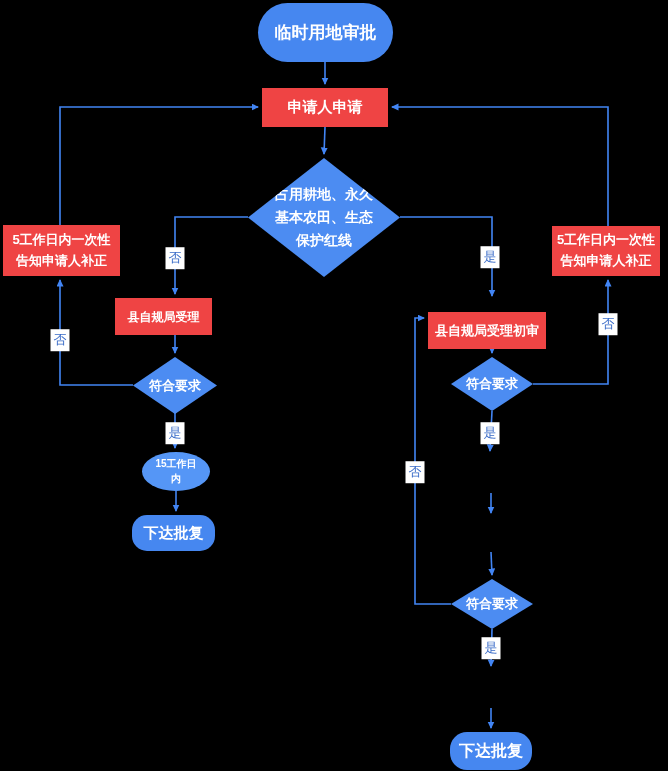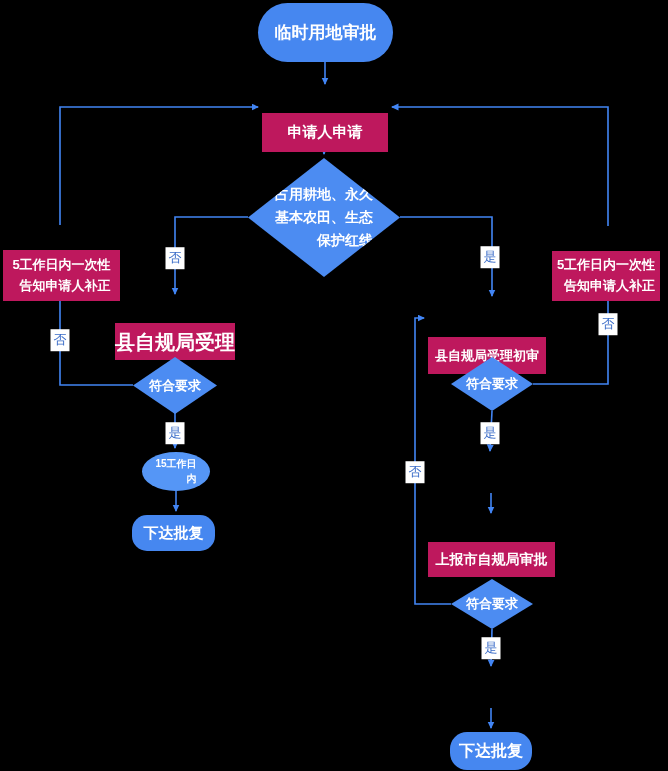--- a/index.html
+++ b/index.html
@@ -18,28 +18,28 @@
   .connector-layer {
     position: absolute;
     left: 0; top: 0;
     width: 668px; height: 771px;
   }
   .node {
     position: absolute;
     display: flex;
     align-items: center;
     justify-content: center;
-    text-align: right;
+    text-align: center;
     color: #ffffff;
     font-weight: bold;
     white-space: pre-line;
     box-sizing: border-box;
     line-height: 1.5;
   }
-  .rect      { background: #be185d; margin-top: 25px; }
+  .rect      { background: #ef4444; }
   .terminator{ background: #4687f0; }
   .ellipse   { background: #5596f6; border-radius: 50%; }
   .diamond   {
     background: #4c8cf2;
     clip-path: polygon(50% 0%, 100% 50%, 50% 100%, 0% 50%);
   }
   .edge-label {
     position: absolute;
     transform: translate(-50%, -50%);
     background: #ffffff;
@@ -90,35 +90,34 @@
   <div class="node diamond" style="left:248px; top:158px; width:152px; height:119px; font-size:14px; line-height:1.65;">占用耕地、永久
 基本农田、生态
 保护红线</div>
 
   <div class="node rect" style="left:3px; top:225px; width:117px; height:51px; font-size:13px; line-height:1.6;">5工作日内一次性
 告知申请人补正</div>
 
   <div class="node rect" style="left:552px; top:226px; width:108px; height:50px; font-size:13px; line-height:1.6;">5工作日内一次性
 告知申请人补正</div>
 
-  <div class="node rect" style="left:115px; top:298px; width:120px; height:37px; font-size:20px;">县自规局受理</div>
+  <div class="node rect" style="left:115px; top:298px; width:97px; height:37px; font-size:12px;">县自规局受理</div>
 
   <div class="node diamond" style="left:133px; top:357px; width:84px; height:57px; font-size:13px;">符合要求</div>
 
   <div class="node ellipse" style="left:142px; top:452px; width:68px; height:39px; font-size:10px; line-height:1.45;">15工作日
 内</div>
 
   <div class="node terminator" style="left:132px; top:515px; width:83px; height:36px; border-radius:15px; font-size:15px;">下达批复</div>
 
   <div class="node rect" style="left:428px; top:312px; width:118px; height:37px; font-size:13px;">县自规局受理初审</div>
 
   <div class="node diamond" style="left:451px; top:357px; width:82px; height:54px; font-size:13px;">符合要求</div>
 
 
-  <div class="node rect" style="left:428px; top:517px; width:127px; height:35px; font-size:14px;">上报市自规局审批</div>
 
   <div class="node diamond" style="left:451px; top:579px; width:82px; height:50px; font-size:13px;">符合要求</div>
 
 
   <div class="node terminator" style="left:450px; top:732px; width:82px; height:38px; border-radius:17px; font-size:16px;">下达批复</div>
 
   <div class="edge-label" style="left:175px; top:258px;">否</div>
   <div class="edge-label" style="left:490px; top:257px;">是</div>
   <div class="edge-label" style="left:60px; top:340px;">否</div>
   <div class="edge-label" style="left:175px; top:433px;">是</div>

